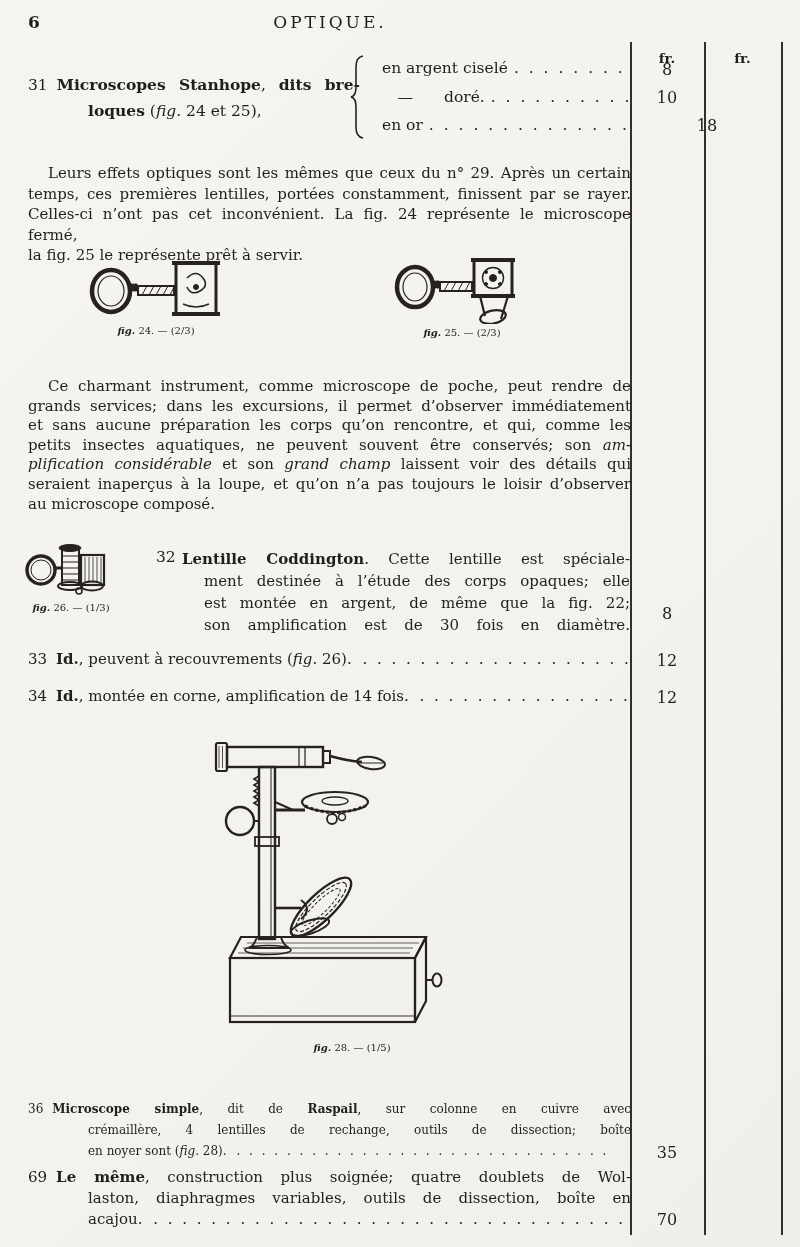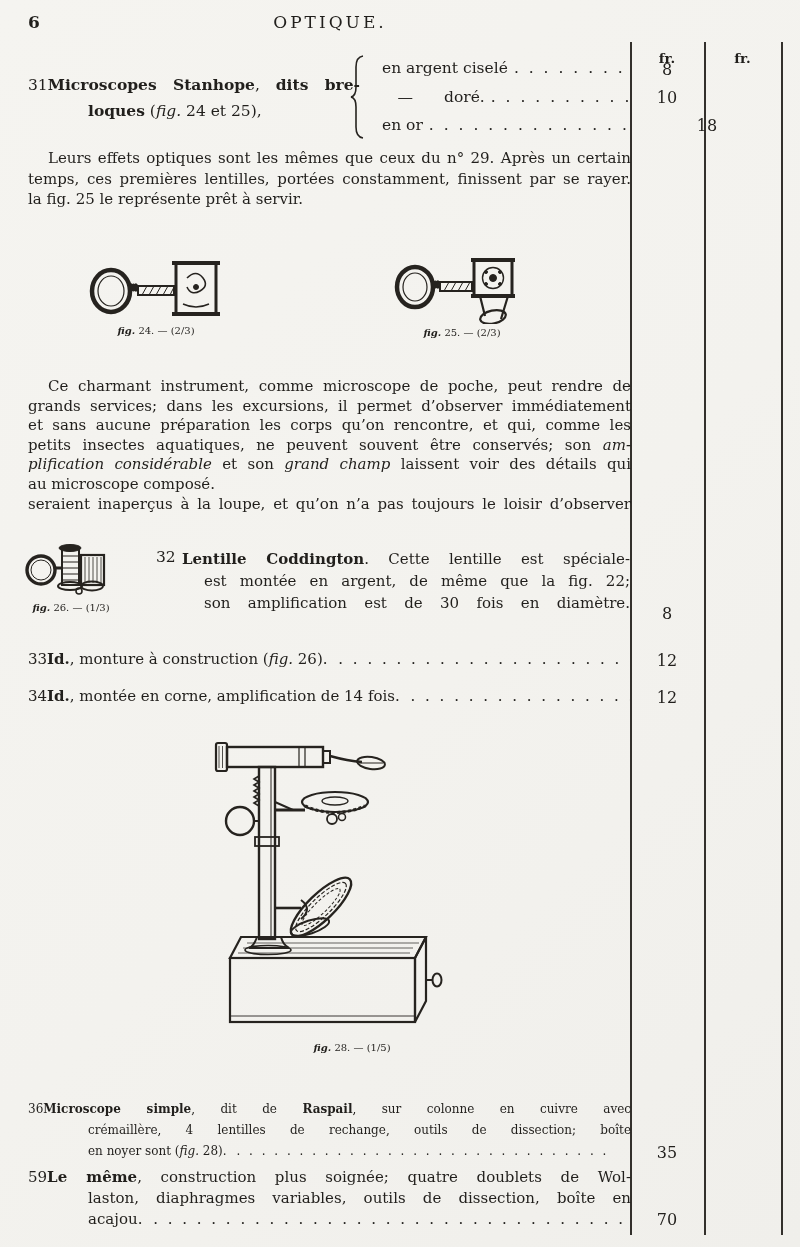--- a/index.html
+++ b/index.html
@@ -2,38 +2,38 @@
 <html lang="fr"><head>
 <meta charset="utf-8">
 <style>
   html,body{margin:0;padding:0;background:#e8e6e2;}
   #page{position:relative;width:800px;height:1247px;margin:0 auto;
         background:linear-gradient(135deg,#f5f4f0 0%,#f3f2ee 55%,#f0efeb 100%);
         font-family:"DejaVu Serif", serif;color:#211f1c;overflow:hidden;}
   .abs{position:absolute;}
   .b{font-weight:bold;}
   .i{font-style:italic;}
-  .num{}
+  .num{margin-right:9px;}
   .pagenum{left:28px;top:12px;font-size:17px;font-weight:bold;}
   .title{left:0;top:12px;width:660px;text-align:center;font-size:17px;letter-spacing:3px;}
   .rule{position:absolute;top:42px;height:1193px;width:1.5px;background:#33302c;}
   .r1{left:630px;} .r2{left:704px;} .r3{left:781px;}
   .fr{top:50px;font-size:13.5px;font-weight:bold;text-align:center;}
   .fr1{left:630px;width:74px;} .fr2{left:704px;width:77px;}
   .price{position:absolute;left:630px;width:74px;text-align:center;font-size:16px;}
   .jline{text-align:justify;text-align-last:justify;}
   .lastline{text-align-last:left;}
   .line{white-space:nowrap;overflow:hidden;}
   .dots{letter-spacing:2.5px;margin-left:6px;}
   .ind{padding-left:60px;}
   .i31text{left:28px;top:72px;width:332px;font-size:15.5px;line-height:26px;}
   .brace{left:349px;top:54px;}
   .variants{left:382px;top:54px;width:246px;font-size:15.5px;line-height:28.5px;}
   .para{left:28px;width:603px;font-size:15px;}
-  #para1{top:148px;line-height:20.6px;}
+  #para1{top:163px;line-height:20.6px;}
   #para2{top:377px;line-height:19.6px;}
   .indent1{text-indent:20px;}
   .cap{font-size:10px;text-align:center;}
   .cap24{left:86px;top:325px;width:140px;}
   .cap25{left:392px;top:327px;width:140px;}
   .cap26{left:14px;top:602px;width:114px;}
   .cap28{left:262px;top:1042px;width:180px;}
   .fig24{left:86px;top:254px;} .fig25{left:392px;top:254px;}
   .fig26{left:24px;top:539px;}
   .fig28{left:213px;top:724px;}
@@ -75,20 +75,21 @@
     <div class="line"><span> —  doré.</span><span class="dots">. . . . . . . . . . . . . . . . . . . .</span></div>
     <div class="line"><span>en or</span><span class="dots">. . . . . . . . . . . . . . . . . . . . . . .</span></div>
   </div>
   <div class="price" style="top:60px;">8</div>
   <div class="price" style="top:88px;">10</div>
   <div class="price" style="top:116px;margin-left:40px;">18</div>
 
   <div id="para1" class="abs para">
     <div class="jline indent1">Leurs effets optiques sont les mêmes que ceux du n° 29. Après un certain</div>
     <div class="jline">temps, ces premières lentilles, portées constamment, finissent par se rayer.</div>
+    <div class="jline">Celles-ci n’ont pas cet inconvénient. La fig. 24 représente le microscope fermé,</div>
     <div class="jline lastline">la fig. 25 le représente prêt à servir.</div>
   </div>
 
   <div class="abs fig24">
     <svg width="138" height="68" viewBox="0 0 138 68">
       <ellipse cx="25" cy="37" rx="19" ry="21" fill="none" stroke-width="4.5"></ellipse>
       <ellipse cx="25" cy="37" rx="13" ry="15" fill="none" stroke-width="1.2"></ellipse>
       <path d="M44 30 l7 7 M51 30 l-7 7" fill="none" stroke-width="3"></path>
       <circle cx="47.5" cy="33.5" r="3.5" fill="#26231f"></circle>
       <rect x="52" y="32" width="36" height="9" fill="none" stroke-width="2"></rect>
@@ -123,22 +124,22 @@
     </svg>
   </div>
   <div class="abs cap cap25"><span class="i b">fig.</span><span> 25. — (2/3)</span></div>
 
   <div id="para2" class="abs para">
     <div class="jline indent1">Ce charmant instrument, comme microscope de poche, peut rendre de</div>
     <div class="jline">grands services; dans les excursions, il permet d’observer immédiatement</div>
     <div class="jline">et sans aucune préparation les corps qu’on rencontre, et qui, comme les</div>
     <div class="jline"><span>petits insectes aquatiques, ne peuvent souvent être conservés; son </span><span class="i">am-</span></div>
     <div class="jline"><span class="i">plification considérable</span><span> et son </span><span class="i">grand champ</span><span> laissent voir des détails qui</span></div>
+    <div class="jline">seraient inaperçus à la loupe, et qu’on n’a pas toujours le loisir d’observer</div>
     <div class="jline lastline">au microscope composé.</div>
-    <div class="jline">seraient inaperçus à la loupe, et qu’on n’a pas toujours le loisir d’observer</div>
   </div>
 
   <div class="abs fig26">
     <svg width="86" height="60" viewBox="0 0 86 60">
       <circle cx="17" cy="31" r="14" fill="none" stroke-width="3.4"></circle>
       <circle cx="17" cy="31" r="10" fill="none" stroke-width="1"></circle>
       <path d="M31 29 h7" stroke-width="3" fill="none"></path>
       <rect x="38" y="10" width="17" height="36" fill="none" stroke-width="2"></rect>
       <path d="M38 17 h17 M38 23 h17 M38 29 h17 M38 35 h17 M38 41 h17" stroke-width="1.1" fill="none"></path>
       <ellipse cx="46" cy="9" rx="11" ry="3.5" fill="#26231f"></ellipse>
@@ -146,26 +147,27 @@
       <rect x="57" y="16" width="23" height="30" fill="none" stroke-width="2.2"></rect>
       <path d="M61 18 v26 M65 18 v26 M69 18 v26 M73 18 v26 M77 18 v26" stroke-width="0.8" fill="none"></path>
       <ellipse cx="68" cy="47" rx="11" ry="4.5" fill="none" stroke-width="1.8"></ellipse>
       <circle cx="55" cy="52" r="3" fill="none" stroke-width="1.6"></circle>
     </svg>
   </div>
   <div class="abs cap cap26"><span class="i b">fig.</span><span> 26. — (1/3)</span></div>
   <div class="abs i32num">32</div>
   <div class="abs i32text">
     <div class="jline"><span class="b">Lentille Coddington</span><span>. Cette lentille est spéciale-</span></div>
+    <div class="jline cont">ment destinée à l’étude des corps opaques; elle</div>
     <div class="jline cont">est montée en argent, de même que la fig. 22;</div>
     <div class="jline cont">son amplification est de 30 fois en diamètre.</div>
   </div>
   <div class="price" style="top:604px;">8</div>
 
-  <div class="abs line i33"><span class="num">33</span><span class="b">Id.</span><span>, monture à construction (</span><span class="i">fig.</span><span> 26). </span><span class="dots">. . . . . . . . . . . . . . . . . . . . . . . . . . . . . .</span></div>
+  <div class="abs line i33"><span class="num">33</span><span class="b">Id.</span><span>, peuvent à recouvrements (</span><span class="i">fig.</span><span> 26). </span><span class="dots">. . . . . . . . . . . . . . . . . . . . . . . . . . . . . .</span></div>
   <div class="price" style="top:651px;">12</div>
 
   <div class="abs line i34"><span class="num">34</span><span class="b">Id.</span><span>, montée en corne, amplification de 14 fois. </span><span class="dots">. . . . . . . . . . . . . . . . . . . . . . . . . . . . . .</span></div>
   <div class="price" style="top:688px;">12</div>
 
   <div class="abs fig28">
     <svg width="250" height="304" viewBox="0 0 250 304">
 
       <rect x="3" y="19" width="11" height="28" rx="2" fill="none" stroke-width="2.2"></rect>
       <path d="M6 22 v22 M9.5 22 v22" stroke-width="0.8" fill="none"></path>
@@ -215,19 +217,19 @@
   <div class="abs cap cap28"><span class="i b">fig.</span><span> 28. — (1/5)</span></div>
 
   <div class="abs i36">
     <div class="jline"><span class="num">36</span><span class="b">Microscope simple</span><span>, dit de </span><span class="b">Raspail</span><span>, sur colonne en cuivre avec</span></div>
     <div class="jline ind">crémaillère, 4 lentilles de rechange, outils de dissection; boîte</div>
     <div class="line ind"><span>en noyer sont (</span><span class="i">fig.</span><span> 28). </span><span class="dots">. . . . . . . . . . . . . . . . . . . . . . . . . . . . . .</span></div>
   </div>
   <div class="price" style="top:1143px;">35</div>
 
   <div class="abs i37">
-    <div class="jline"><span class="num">59</span><span class="b">Le même</span><span>, construction plus soignée; quatre doublets de Wol-</span></div>
+    <div class="jline"><span class="num">69</span><span class="b">Le même</span><span>, construction plus soignée; quatre doublets de Wol-</span></div>
     <div class="jline ind">laston, diaphragmes variables, outils de dissection, boîte en</div>
     <div class="line ind"><span>acajou. </span><span class="dots">. . . . . . . . . . . . . . . . . . . . . . . . . . . . . . . . . . .</span></div>
   </div>
   <div class="price" style="top:1210px;">70</div>
 
 </div>
 
 </body></html>

